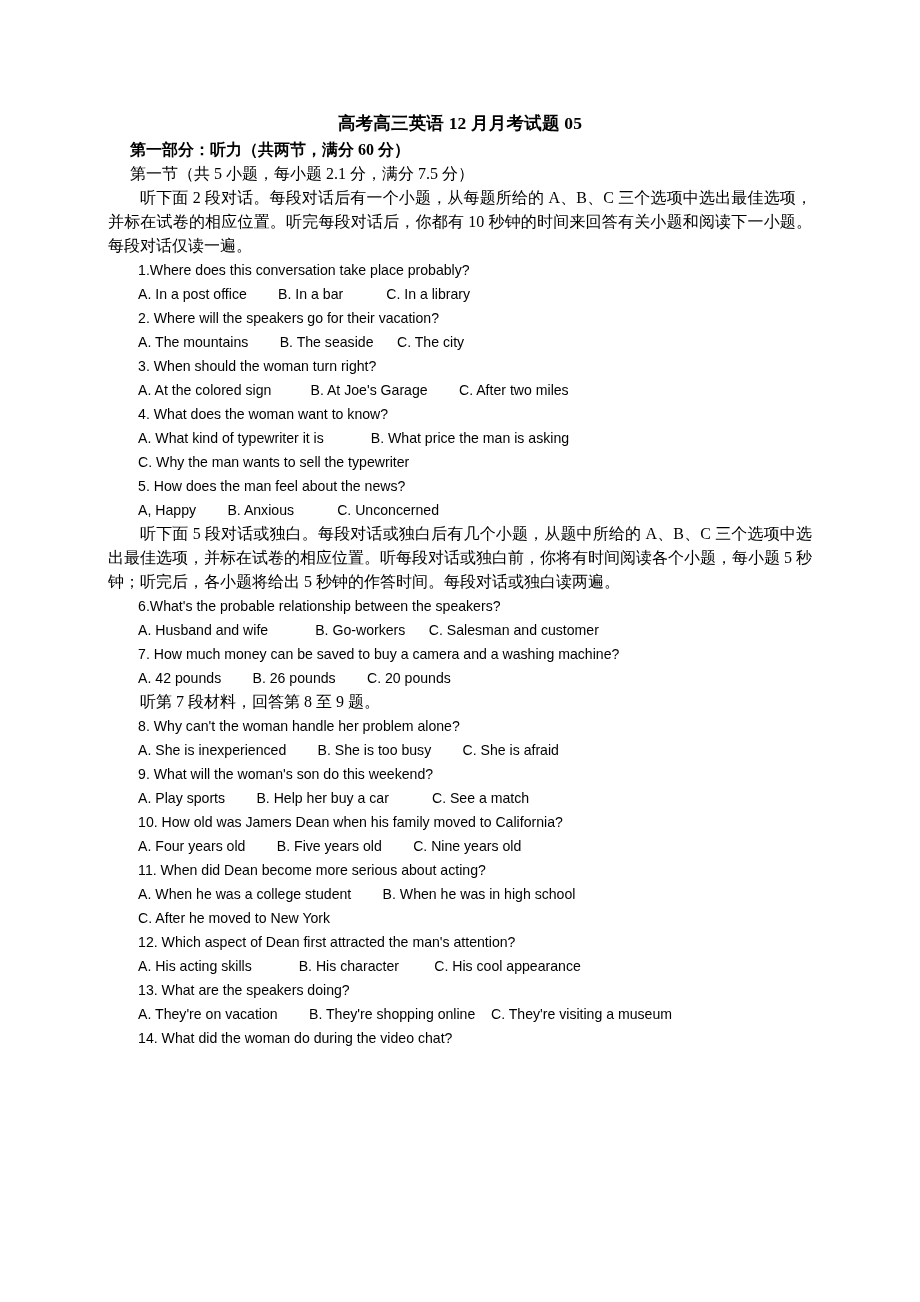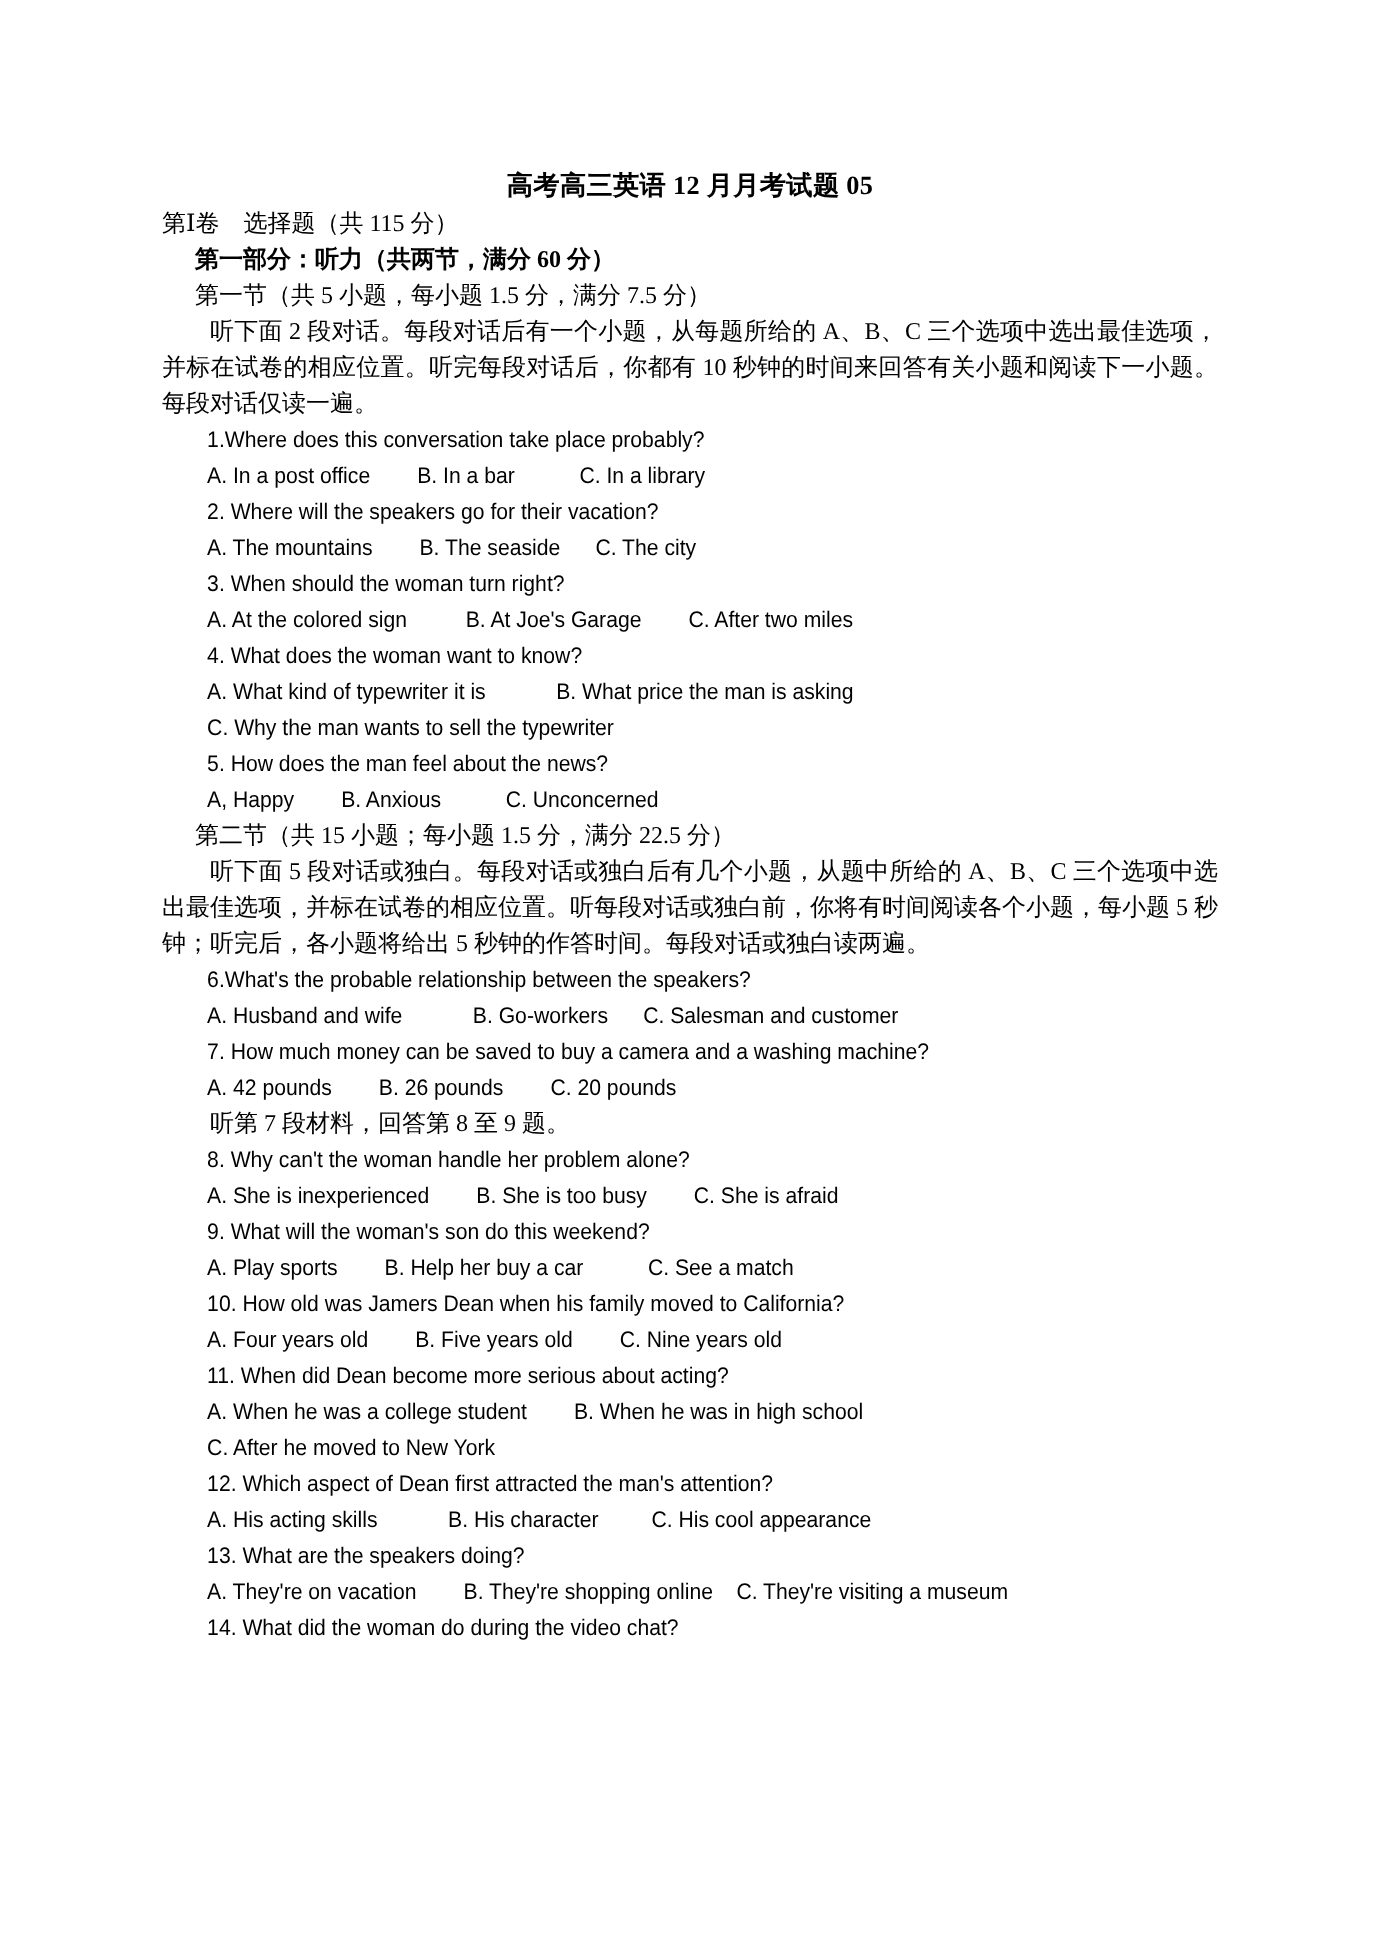--- a/index.html
+++ b/index.html
@@ -84,45 +84,43 @@
   }
 </style>
 </head>
 <body>
 
 <div class="page">
   <div class="content">
 
     <h1 class="doc-title">高考高三英语 12 月月考试题 05</h1>
 
-    <p class="cn-line">第Ⅰ卷　选择题（共 115 分）</p>
 
     <p class="cn-line bold indent1">第一部分：听力（共两节，满分 60 分）</p>
 
-    <p class="cn-line indent1">第一节（共 5 小题，每小题 1.5 分，满分 7.5 分）</p>
+    <p class="cn-line indent1">第一节（共 5 小题，每小题 2.1 分，满分 7.5 分）</p>
 
     <p class="cn-para">听下面 2 段对话。每段对话后有一个小题，从每题所给的 A、B、C 三个选项中选出最佳选项，并标在试卷的相应位置。听完每段对话后，你都有 10 秒钟的时间来回答有关小题和阅读下一小题。每段对话仅读一遍。</p>
 
     <p class="en-line indent-q">1.Where does this conversation take place probably?</p>
     <p class="en-line indent-q">A. In a post office        B. In a bar           C. In a library</p>
 
     <p class="en-line indent-q">2. Where will the speakers go for their vacation?</p>
     <p class="en-line indent-q">A. The mountains        B. The seaside      C. The city</p>
 
     <p class="en-line indent-q">3. When should the woman turn right?</p>
     <p class="en-line indent-q">A. At the colored sign          B. At Joe's Garage        C. After two miles</p>
 
     <p class="en-line indent-q">4. What does the woman want to know?</p>
     <p class="en-line indent-q">A. What kind of typewriter it is            B. What price the man is asking</p>
     <p class="en-line indent-q">C. Why the man wants to sell the typewriter</p>
 
     <p class="en-line indent-q">5. How does the man feel about the news?</p>
     <p class="en-line indent-q">A, Happy        B. Anxious           C. Unconcerned</p>
 
-    <p class="cn-line indent1">第二节（共 15 小题；每小题 1.5 分，满分 22.5 分）</p>
 
     <p class="cn-para">听下面 5 段对话或独白。每段对话或独白后有几个小题，从题中所给的 A、B、C 三个选项中选出最佳选项，并标在试卷的相应位置。听每段对话或独白前，你将有时间阅读各个小题，每小题 5 秒钟；听完后，各小题将给出 5 秒钟的作答时间。每段对话或独白读两遍。</p>
 
 
     <p class="en-line indent-q">6.What's the probable relationship between the speakers?</p>
     <p class="en-line indent-q">A. Husband and wife            B. Go-workers      C. Salesman and customer</p>
 
     <p class="en-line indent-q">7. How much money can be saved to buy a camera and a washing machine?</p>
     <p class="en-line indent-q">A. 42 pounds        B. 26 pounds        C. 20 pounds</p>
 

